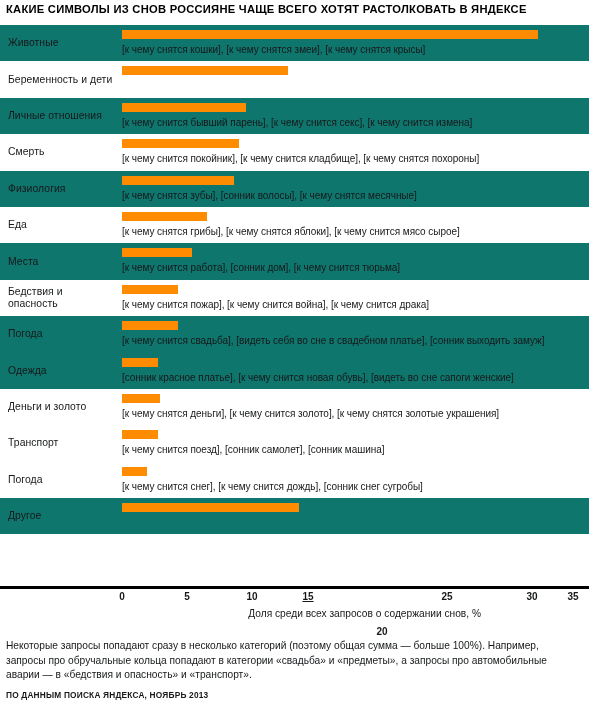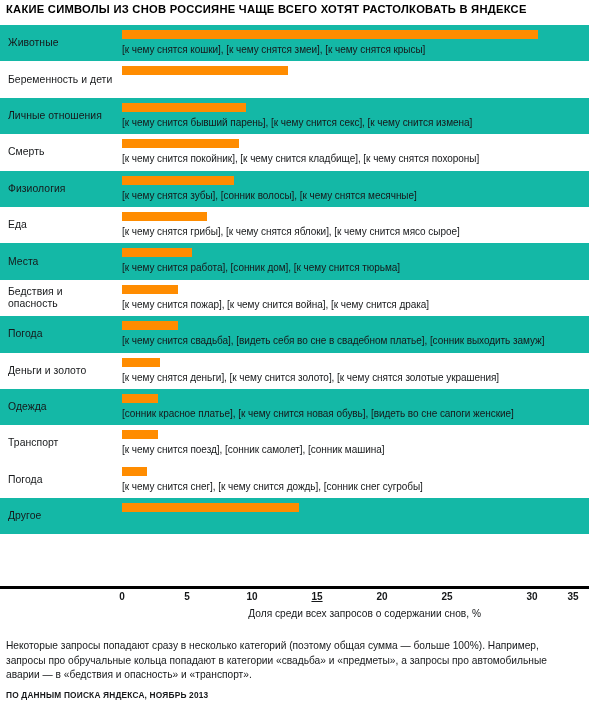--- a/index.html
+++ b/index.html
@@ -41,21 +41,21 @@
     left: 0;
     top: 25px;
     width: 589px;
   }
   .row {
     position: relative;
     height: 36.4px;
     width: 589px;
     box-sizing: border-box;
   }
-  .row.alt { background: #14b8a6; }
+  .row.alt { background: #0f766e; }
   .row.plain { background: #ffffff; }
 
   .row-label {
     position: absolute;
     left: 8px;
     top: 50%;
     transform: translateY(-50%);
     width: 106px;
     font-size: 10.4px;
     line-height: 12px;
@@ -204,33 +204,33 @@
         </div>
         <div class="queries">[к чему снится пожар], [к чему снится война], [к чему снится драка]</div>
       </div>
       <div class="row alt">
         <div class="row-label">Погода</div>
         <div class="bar-wrap">
           <div class="bar" style="width: 55.9px; background: rgb(255, 140, 0);"></div>
         </div>
         <div class="queries">[к чему снится свадьба], [видеть себя во сне в свадебном платье], [сонник выходить замуж]</div>
       </div>
+      <div class="row alt">
+        <div class="row-label">Одежда</div>
+        <div class="bar-wrap">
+          <div class="bar" style="width: 36.4px; background: rgb(255, 140, 0);"></div>
+        </div>
+        <div class="queries">[сонник красное платье], [к чему снится новая обувь], [видеть во сне сапоги женские]</div>
+      </div>
       <div class="row plain">
         <div class="row-label">Деньги и золото</div>
         <div class="bar-wrap">
           <div class="bar" style="width: 37.7px; background: rgb(255, 140, 0);"></div>
         </div>
         <div class="queries">[к чему снятся деньги], [к чему снится золото], [к чему снятся золотые украшения]</div>
-      </div>
-      <div class="row alt">
-        <div class="row-label">Одежда</div>
-        <div class="bar-wrap">
-          <div class="bar" style="width: 36.4px; background: rgb(255, 140, 0);"></div>
-        </div>
-        <div class="queries">[сонник красное платье], [к чему снится новая обувь], [видеть во сне сапоги женские]</div>
       </div>
       <div class="row plain">
         <div class="row-label">Транспорт</div>
         <div class="bar-wrap">
           <div class="bar" style="width: 36.4px; background: rgb(255, 140, 0);"></div>
         </div>
         <div class="queries">[к чему снится поезд], [сонник самолет], [сонник машина]</div>
       </div>
       <div class="row plain">
         <div class="row-label">Погода</div>
@@ -246,22 +246,22 @@
         </div>
         <div class="queries"></div>
       </div>
     </div>
 
   <div id="axis-rule"></div>
   <div id="axis-ticks">
       <div class="tick" style="left: 122px;">0</div>
       <div class="tick" style="left: 187px;">5</div>
       <div class="tick" style="left: 252px;">10</div>
-      <div class="tick" style="left: 317px; text-decoration: underline;">15</div>
-      <div class="tick" style="left: 382px;">20</div>
+      <div class="tick" style="left: 308px; text-decoration: underline;">15</div>
+      <div class="tick" style="left: 382px; margin-top: 35px;">20</div>
       <div class="tick" style="left: 447px;">25</div>
       <div class="tick" style="left: 512px; margin-left: 20px;">30</div>
       <div class="tick" style="left: 545px; margin-left: 28px;">35</div>
     </div>
   <div id="axis-caption">Доля среди всех запросов о содержании снов, %</div>
 
   <div id="footnote">Некоторые запросы попадают сразу в несколько категорий (поэтому общая сумма — больше 100%). Например, запросы про обручальные кольца попадают в категории «свадьба» и «предметы», а запросы про автомобильные аварии — в «бедствия и опасность» и «транспорт».</div>
   <div id="source">ПО ДАННЫМ ПОИСКА ЯНДЕКСА, НОЯБРЬ 2013</div>
 
 </div>

